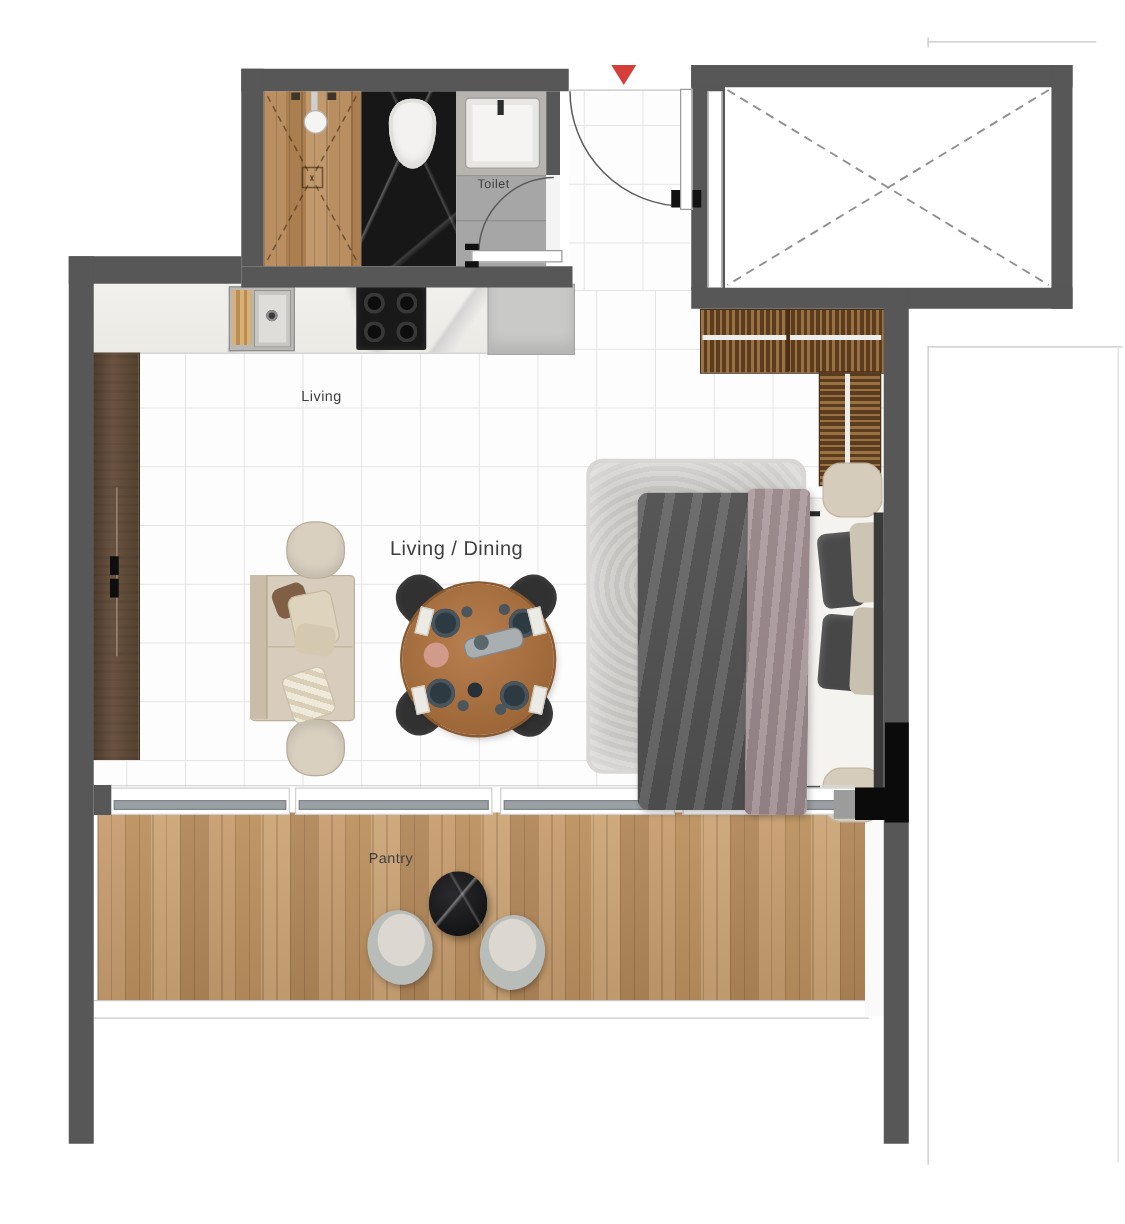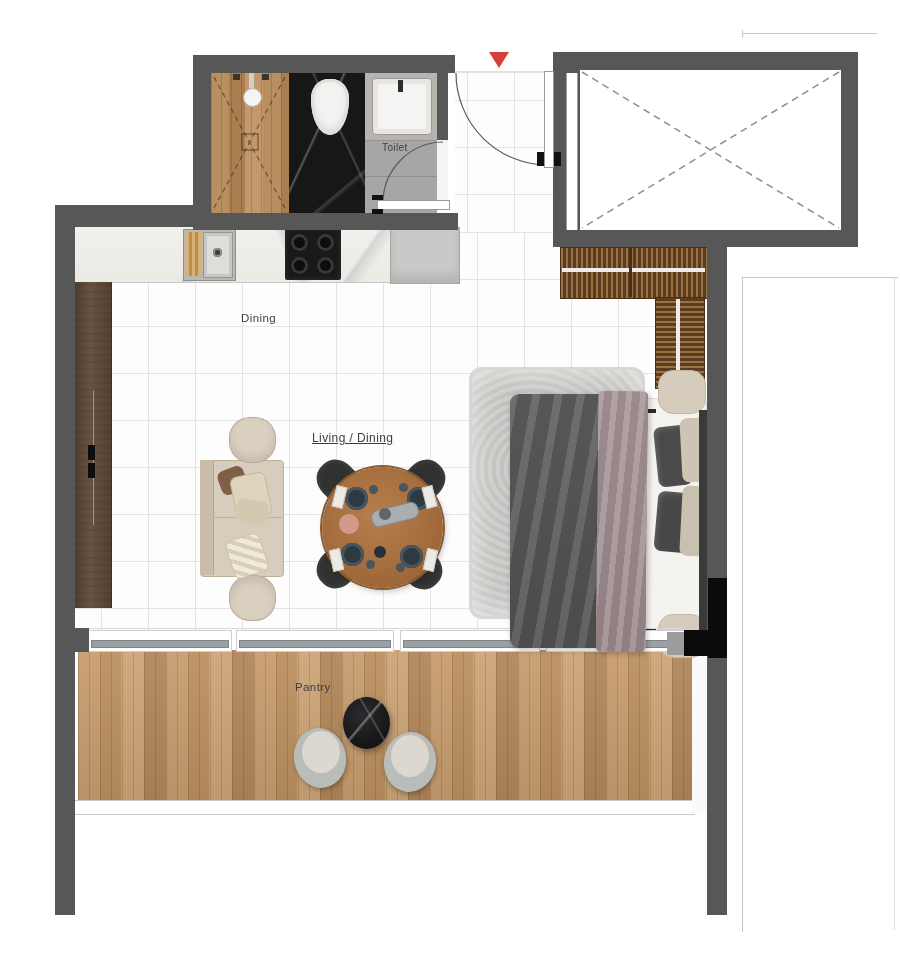--- a/index.html
+++ b/index.html
@@ -252,17 +252,17 @@
     <rect x="242" y="134" width="16" height="16" fill="none" stroke="rgba(62,42,20,.65)" stroke-width="1.2"></rect>
 
     <line x1="455" y1="72" x2="544" y2="72" stroke="#c4c4c4" stroke-width="1"></line>
 
     <path d="M 456 73 A 92 92 0 0 0 548 165" fill="none" stroke="#5a5a5a" stroke-width="1.2"></path>
 
     <path d="M 443 142 A 61 61 0 0 0 383 203" fill="none" stroke="#5a5a5a" stroke-width="1.2"></path>
   </svg>
 
   <div class="lbl" style="left:382px;top:142px;font-size:10px;">Toilet</div>
-  <div class="lbl" style="left:241px;top:312px;font-size:11.5px;">Dining</div>
-  <div class="lbl" style="left:312px;top:431px;font-size:12px;text-decoration:underline;">Living / Dining</div>
+  <div class="lbl" style="left:241px;top:312px;font-size:11.5px;">Living</div>
+  <div class="lbl" style="left:312px;top:431px;font-size:16px;">Living / Dining</div>
   <div class="lbl" style="left:295px;top:681px;font-size:11.5px;">Pantry</div>
 
 </div>
 
 </body></html>

